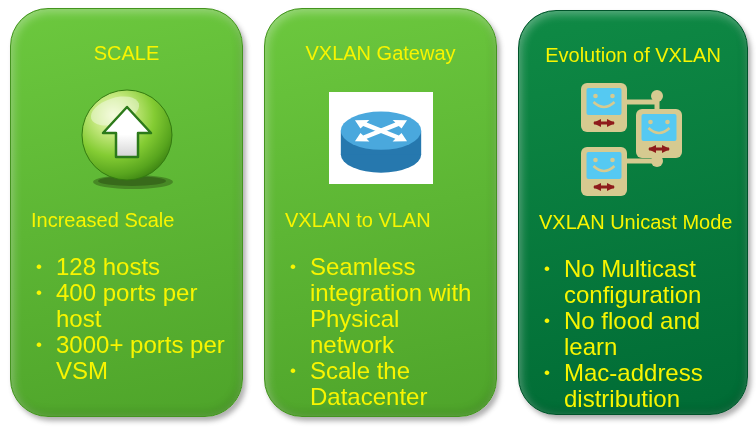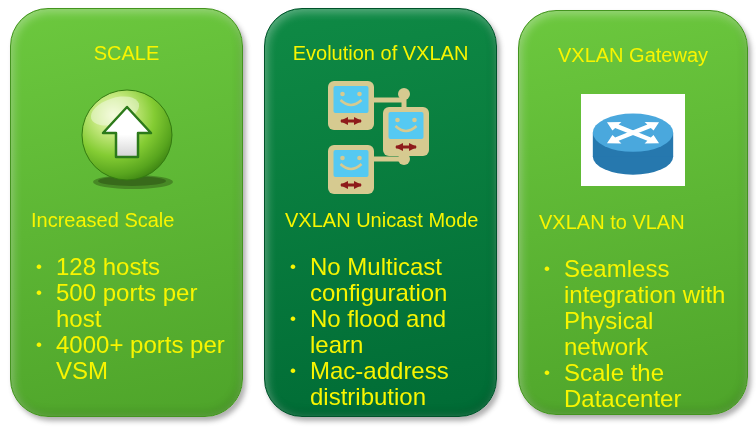--- a/index.html
+++ b/index.html
@@ -107,77 +107,22 @@
         <ellipse cx="56" cy="96" rx="40" ry="7" fill="rgba(30,50,10,0.35)"></ellipse>
         <ellipse cx="55" cy="95" rx="34" ry="5" fill="rgba(30,50,10,0.35)"></ellipse>
         <circle cx="50" cy="49" r="45" fill="url(#orbGrad)" stroke="#337a10" stroke-width="1"></circle>
         <ellipse cx="38" cy="25" rx="25" ry="13" fill="#ffffff" opacity="0.40" transform="rotate(-18 38 25)"></ellipse>
         <polygon points="50,21 74,47 61,47 61,71 39,71 39,47 26,47" fill="url(#arrowGrad)" stroke="#2c7a1a" stroke-width="2.5" stroke-linejoin="round"></polygon>
       </svg>
     </div>
     <h3 class="card-heading">Increased Scale</h3>
     <ul class="bullets">
       <li>128 hosts</li>
-      <li>500 ports per host</li>
-      <li>4000+ ports per VSM</li>
-    </ul>
-  </section>
-
-  <section class="card card--dark">
-    <h2 class="card-title">Evolution of VXLAN</h2>
-    <div class="icon-wrap">
-      <svg width="105" height="114" viewBox="0 0 105 114">
-        <g stroke-width="5" style="stroke:var(--icon-tan)">
-          <line x1="40" y1="19" x2="76" y2="19"></line>
-          <line x1="76" y1="13" x2="76" y2="78"></line>
-          <line x1="40" y1="78" x2="76" y2="78"></line>
-        </g>
-        <circle cx="76" cy="13" r="6" style="fill:var(--icon-tan)"></circle>
-        <circle cx="76" cy="78" r="6" style="fill:var(--icon-tan)"></circle>
-
-        <g>
-          <rect x="0" y="0" width="46" height="49" rx="6" style="fill:var(--icon-tan)"></rect>
-          <rect x="5.5" y="5" width="35" height="27" rx="2" style="fill:var(--icon-screen-blue)"></rect>
-          <circle cx="14.5" cy="13" r="2.3" style="fill:var(--icon-tan)"></circle>
-          <circle cx="31.5" cy="13" r="2.3" style="fill:var(--icon-tan)"></circle>
-          <path d="M12.5 19 Q23 29 33.5 19" fill="none" stroke-width="2.5" style="stroke:var(--icon-tan)"></path>
-          <g transform="translate(23,40)">
-            <rect x="-10" y="-1.5" width="20" height="3" style="fill:var(--icon-red)"></rect>
-            <path d="M-3 -4 L-11 0 L-3 4 Z M3 -4 L11 0 L3 4 Z" style="fill:var(--icon-red)"></path>
-          </g>
-        </g>
-        <g transform="translate(55,26)">
-          <rect x="0" y="0" width="46" height="49" rx="6" style="fill:var(--icon-tan)"></rect>
-          <rect x="5.5" y="5" width="35" height="27" rx="2" style="fill:var(--icon-screen-blue)"></rect>
-          <circle cx="14.5" cy="13" r="2.3" style="fill:var(--icon-tan)"></circle>
-          <circle cx="31.5" cy="13" r="2.3" style="fill:var(--icon-tan)"></circle>
-          <path d="M12.5 19 Q23 29 33.5 19" fill="none" stroke-width="2.5" style="stroke:var(--icon-tan)"></path>
-          <g transform="translate(23,40)">
-            <rect x="-10" y="-1.5" width="20" height="3" style="fill:var(--icon-red)"></rect>
-            <path d="M-3 -4 L-11 0 L-3 4 Z M3 -4 L11 0 L3 4 Z" style="fill:var(--icon-red)"></path>
-          </g>
-        </g>
-        <g transform="translate(0,64)">
-          <rect x="0" y="0" width="46" height="49" rx="6" style="fill:var(--icon-tan)"></rect>
-          <rect x="5.5" y="5" width="35" height="27" rx="2" style="fill:var(--icon-screen-blue)"></rect>
-          <circle cx="14.5" cy="13" r="2.3" style="fill:var(--icon-tan)"></circle>
-          <circle cx="31.5" cy="13" r="2.3" style="fill:var(--icon-tan)"></circle>
-          <path d="M12.5 19 Q23 29 33.5 19" fill="none" stroke-width="2.5" style="stroke:var(--icon-tan)"></path>
-          <g transform="translate(23,40)">
-            <rect x="-10" y="-1.5" width="20" height="3" style="fill:var(--icon-red)"></rect>
-            <path d="M-3 -4 L-11 0 L-3 4 Z M3 -4 L11 0 L3 4 Z" style="fill:var(--icon-red)"></path>
-          </g>
-        </g>
-      </svg>
-    </div>
-    <h3 class="card-heading">VXLAN Unicast Mode</h3>
-    <ul class="bullets">
-      <li>No Multicast configuration</li>
-      <li>No flood and learn</li>
-      <li>Mac-address distribution</li>
+      <li>400 ports per host</li>
+      <li>3000+ ports per VSM</li>
     </ul>
   </section>
 
   <section class="card card--light">
     <h2 class="card-title">VXLAN Gateway</h2>
     <div class="icon-wrap">
       <div class="router-box">
         <svg width="96" height="84" viewBox="0 0 104 92">
           <ellipse cx="52" cy="64" rx="44" ry="20" style="fill:var(--router-body)"></ellipse>
           <rect x="8" y="38" width="88" height="26" style="fill:var(--router-body)"></rect>
@@ -193,13 +138,68 @@
         </svg>
       </div>
     </div>
     <h3 class="card-heading">VXLAN to VLAN</h3>
     <ul class="bullets">
       <li>Seamless integration with Physical network</li>
       <li>Scale the Datacenter</li>
     </ul>
   </section>
 
+  <section class="card card--dark">
+    <h2 class="card-title">Evolution of VXLAN</h2>
+    <div class="icon-wrap">
+      <svg width="105" height="114" viewBox="0 0 105 114">
+        <g stroke-width="5" style="stroke:var(--icon-tan)">
+          <line x1="40" y1="19" x2="76" y2="19"></line>
+          <line x1="76" y1="13" x2="76" y2="78"></line>
+          <line x1="40" y1="78" x2="76" y2="78"></line>
+        </g>
+        <circle cx="76" cy="13" r="6" style="fill:var(--icon-tan)"></circle>
+        <circle cx="76" cy="78" r="6" style="fill:var(--icon-tan)"></circle>
+
+        <g>
+          <rect x="0" y="0" width="46" height="49" rx="6" style="fill:var(--icon-tan)"></rect>
+          <rect x="5.5" y="5" width="35" height="27" rx="2" style="fill:var(--icon-screen-blue)"></rect>
+          <circle cx="14.5" cy="13" r="2.3" style="fill:var(--icon-tan)"></circle>
+          <circle cx="31.5" cy="13" r="2.3" style="fill:var(--icon-tan)"></circle>
+          <path d="M12.5 19 Q23 29 33.5 19" fill="none" stroke-width="2.5" style="stroke:var(--icon-tan)"></path>
+          <g transform="translate(23,40)">
+            <rect x="-10" y="-1.5" width="20" height="3" style="fill:var(--icon-red)"></rect>
+            <path d="M-3 -4 L-11 0 L-3 4 Z M3 -4 L11 0 L3 4 Z" style="fill:var(--icon-red)"></path>
+          </g>
+        </g>
+        <g transform="translate(55,26)">
+          <rect x="0" y="0" width="46" height="49" rx="6" style="fill:var(--icon-tan)"></rect>
+          <rect x="5.5" y="5" width="35" height="27" rx="2" style="fill:var(--icon-screen-blue)"></rect>
+          <circle cx="14.5" cy="13" r="2.3" style="fill:var(--icon-tan)"></circle>
+          <circle cx="31.5" cy="13" r="2.3" style="fill:var(--icon-tan)"></circle>
+          <path d="M12.5 19 Q23 29 33.5 19" fill="none" stroke-width="2.5" style="stroke:var(--icon-tan)"></path>
+          <g transform="translate(23,40)">
+            <rect x="-10" y="-1.5" width="20" height="3" style="fill:var(--icon-red)"></rect>
+            <path d="M-3 -4 L-11 0 L-3 4 Z M3 -4 L11 0 L3 4 Z" style="fill:var(--icon-red)"></path>
+          </g>
+        </g>
+        <g transform="translate(0,64)">
+          <rect x="0" y="0" width="46" height="49" rx="6" style="fill:var(--icon-tan)"></rect>
+          <rect x="5.5" y="5" width="35" height="27" rx="2" style="fill:var(--icon-screen-blue)"></rect>
+          <circle cx="14.5" cy="13" r="2.3" style="fill:var(--icon-tan)"></circle>
+          <circle cx="31.5" cy="13" r="2.3" style="fill:var(--icon-tan)"></circle>
+          <path d="M12.5 19 Q23 29 33.5 19" fill="none" stroke-width="2.5" style="stroke:var(--icon-tan)"></path>
+          <g transform="translate(23,40)">
+            <rect x="-10" y="-1.5" width="20" height="3" style="fill:var(--icon-red)"></rect>
+            <path d="M-3 -4 L-11 0 L-3 4 Z M3 -4 L11 0 L3 4 Z" style="fill:var(--icon-red)"></path>
+          </g>
+        </g>
+      </svg>
+    </div>
+    <h3 class="card-heading">VXLAN Unicast Mode</h3>
+    <ul class="bullets">
+      <li>No Multicast configuration</li>
+      <li>No flood and learn</li>
+      <li>Mac-address distribution</li>
+    </ul>
+  </section>
+
 </div>
 
 </body></html>

